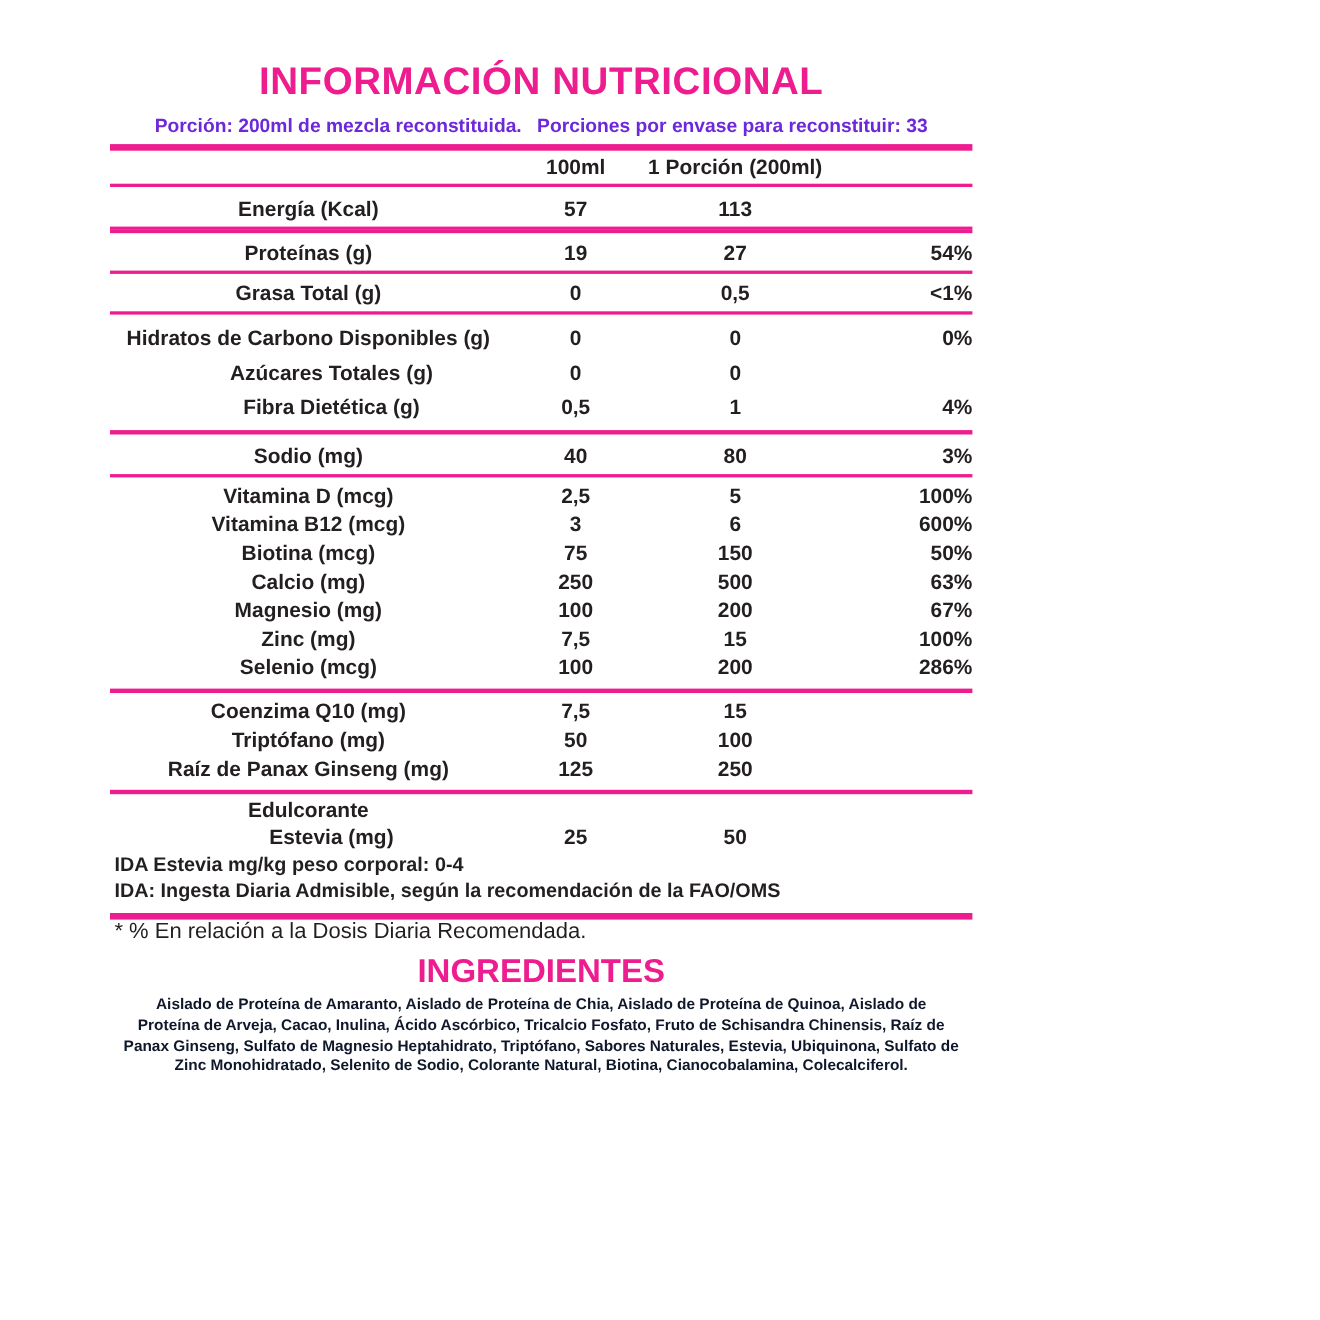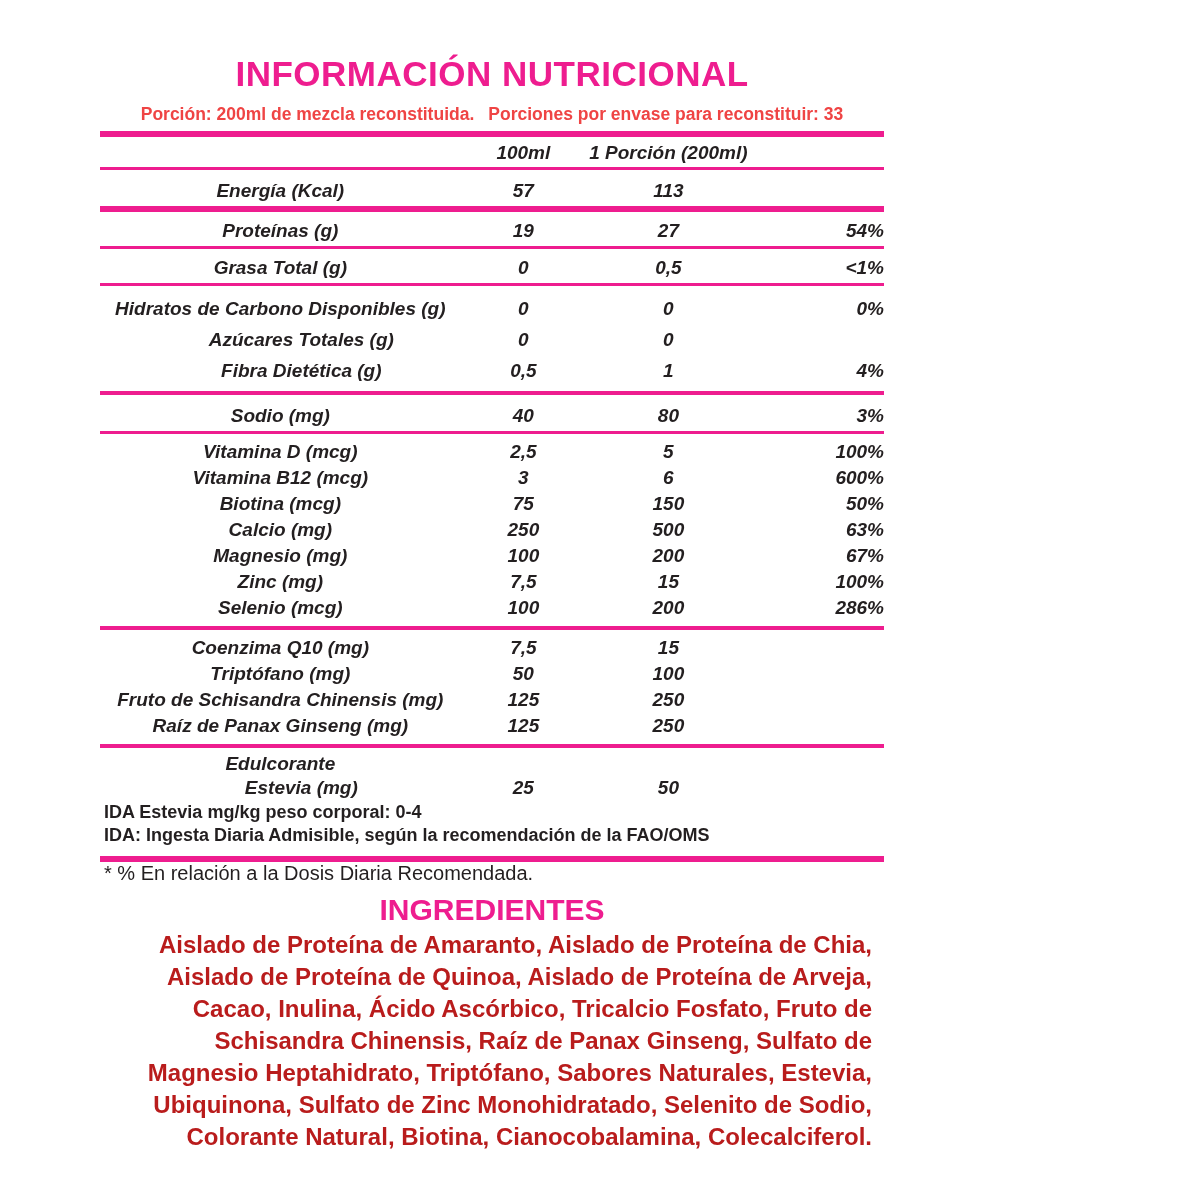--- a/index.html
+++ b/index.html
@@ -26,33 +26,32 @@
     color: #ee1d8f;
     font-size: 35px;
     font-weight: bold;
     letter-spacing: 0.5px;
     margin: 6px 0 10px 0;
   }
   .serving-line {
     text-align: center;
     font-size: 17.5px;
     font-weight: bold;
-    color: #ef4444;
+    color: #6d28d9;
     margin: 0 0 6px 0;
     white-space: nowrap;
   }
   .serving-line .sp {
     display: inline-block;
     width: 14px;
   }
   table.nutri {
     border-collapse: collapse;
     width: 100%;
     table-layout: fixed;
-    font-style: italic;
   }
   table.nutri td {
     padding: 0;
     font-size: 19px;
     font-weight: bold;
     color: #231f20;
     vertical-align: middle;
     line-height: 1.17;
   }
   col.c-name { width: 46%; }
@@ -105,25 +104,25 @@
     padding-left: 4px;
   }
   .ing-title {
     text-align: center;
     color: #ee1d8f;
     font-size: 30px;
     font-weight: bold;
     margin: 8px 0 2px 0;
   }
   .ing-body {
-    text-align: right;
-    font-size: 24px;
+    text-align: center;
+    font-size: 14px;
     font-weight: bold;
     line-height: 1.33;
-    color: #b91c1c;
+    color: #0f172a;
     padding: 0 12px;
   }
 </style>
 </head>
 <body>
 
 <div class="page">
 
   <div class="title">INFORMACIÓN NUTRICIONAL</div>
 
@@ -341,26 +340,20 @@
         <td class="val">15</td>
         <td class="ddr"></td>
       </tr>
       <tr class="row">
         <td class="name">Triptófano (mg)</td>
         <td class="val">50</td>
         <td class="val">100</td>
         <td class="ddr"></td>
       </tr>
       <tr class="row">
-        <td class="name">Fruto de Schisandra Chinensis (mg)</td>
-        <td class="val">125</td>
-        <td class="val">250</td>
-        <td class="ddr"></td>
-      </tr>
-      <tr class="row">
         <td class="name">Raíz de Panax Ginseng (mg)</td>
         <td class="val">125</td>
         <td class="val">250</td>
         <td class="ddr"></td>
       </tr>
     </tbody>
   </table>
 
   <div class="gap5"></div>
   <div class="rule"></div>

